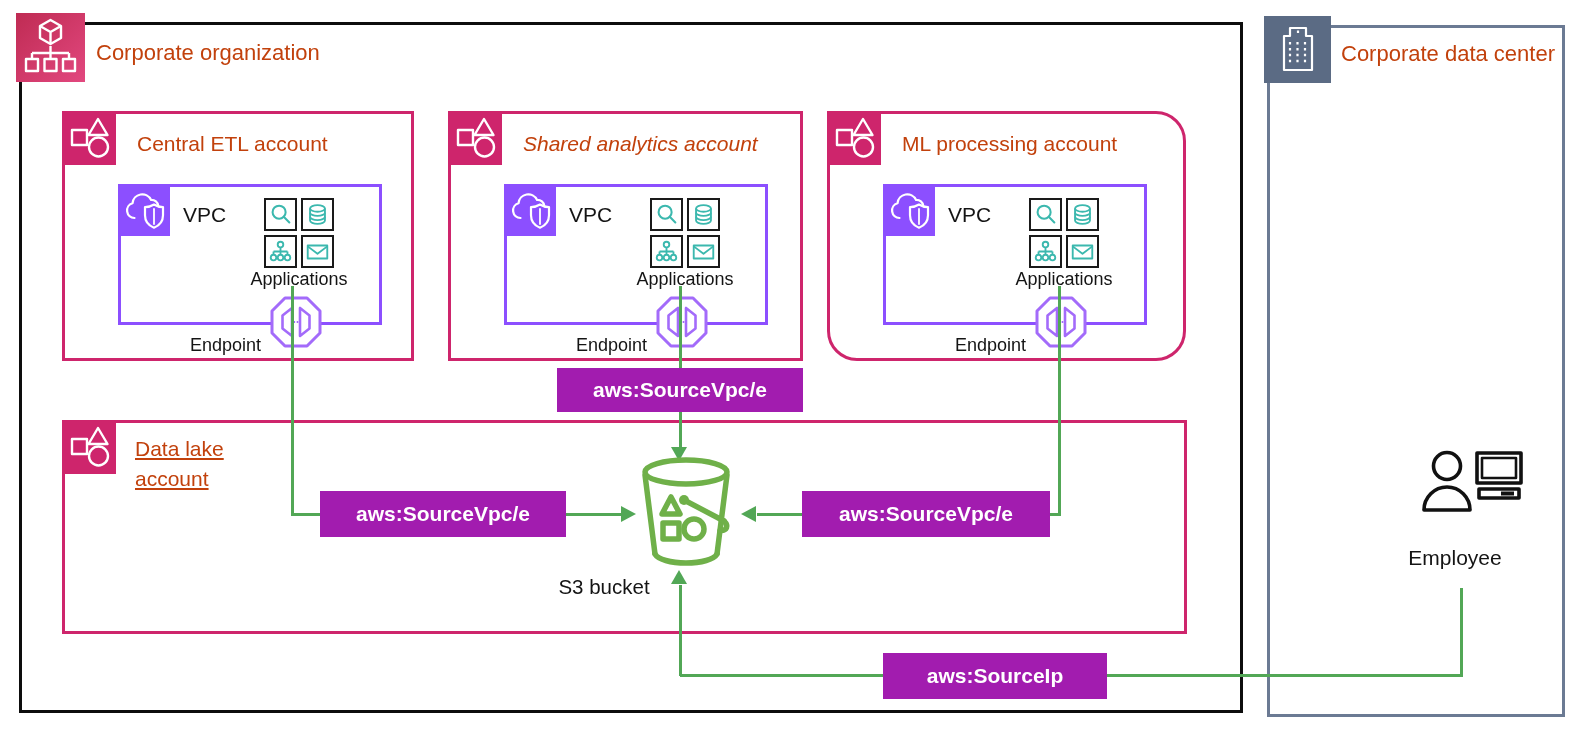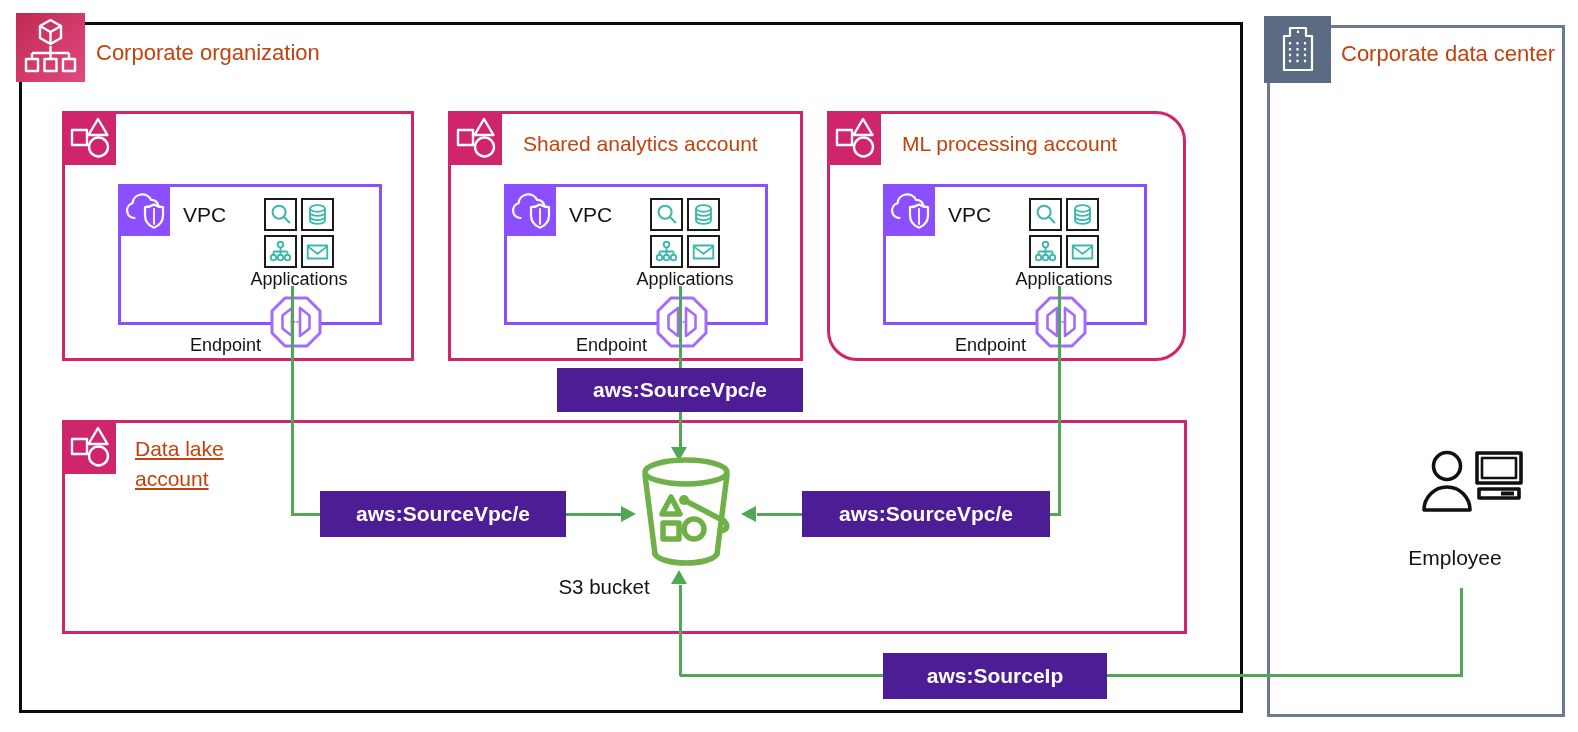--- a/index.html
+++ b/index.html
@@ -21,21 +21,21 @@
   .app-cell{background:#fff;border:2px solid #1a1a1a;box-sizing:border-box;display:flex;align-items:center;justify-content:center;}
   .apps-label{position:absolute;left:108px;top:82px;width:140px;text-align:center;font-size:18px;color:#141414;}
   .endpoint-wrap{position:absolute;left:203px;top:180px;width:56px;height:56px;}
   .endpoint-label{position:absolute;left:104px;top:221px;width:92px;text-align:right;font-size:18px;color:#141414;}
   .gline{position:absolute;background:#52a756;}
   .arr{position:absolute;width:0;height:0;}
   .arr-right{border-left:15px solid #52a756;border-top:8.5px solid transparent;border-bottom:8.5px solid transparent;}
   .arr-left{border-right:15px solid #52a756;border-top:8.5px solid transparent;border-bottom:8.5px solid transparent;}
   .arr-down{border-top:14px solid #52a756;border-left:8.5px solid transparent;border-right:8.5px solid transparent;}
   .arr-up{border-bottom:14px solid #52a756;border-left:8.5px solid transparent;border-right:8.5px solid transparent;}
-  .policy{position:absolute;background:#4c1d95;color:#fff;font-weight:bold;font-size:21px;display:flex;align-items:center;justify-content:center;}
+  .policy{position:absolute;background:#a21caf;color:#fff;font-weight:bold;font-size:21px;display:flex;align-items:center;justify-content:center;}
   .s3-label{position:absolute;left:540px;top:575px;width:128px;text-align:center;font-size:20.5px;color:#141414;}
   .emp-label{position:absolute;left:1395px;top:546px;width:120px;text-align:center;font-size:21px;color:#141414;}
   svg{display:block;}
 </style>
 </head>
 <body>
 
 <div id="canvas">
 
   <div class="box org-box" style="left:19px;top:22px;width:1218px;height:685px;"></div>
@@ -62,20 +62,21 @@
   <div class="title big-title" style="left:1341px;top:37px;width:215px;line-height:34px;">Corporate data center</div>
 
   <div class="box acct-box" style="left:62px;top:111px;width:346px;height:244px;">
     <div class="acct-icon">
       <svg width="54" height="54" viewBox="0 0 54 54" fill="none" stroke="#fff" stroke-width="2.4" stroke-linejoin="round">
         <rect x="10" y="19" width="15" height="15"></rect>
           <polygon points="36,8 45.5,24 26.5,24"></polygon>
           <circle cx="36.5" cy="36" r="9.5"></circle>
       </svg>
     </div>
+    <div class="title" style="left:72px;top:15px;">Central ETL account</div>
     <div class="vpc-box" style="left:53px;top:70px;width:258px;height:135px;">
       <div class="vpc-icon">
         <svg width="52" height="52" viewBox="0 0 52 52" fill="none" stroke="#fff" stroke-width="2.2" stroke-linecap="round" stroke-linejoin="round">
           <path d="M16.5 34 a7.5 7.5 0 0 1 -2 -14.7 a9.8 9.8 0 0 1 18.6 -3.4 a6.8 6.8 0 0 1 7.2 6"></path>
           <path d="M36 20.5 c2.8 1.8 6 2.6 9 2.6 v8.2 c0 6.2 -3.8 10.4 -9 12.4 c-5.2 -2 -9 -6.2 -9 -12.4 v-8.2 c3 0 6.2 -0.8 9 -2.6 Z"></path>
           <path d="M36 25 V40" stroke-width="1.8"></path>
         </svg>
       </div>
       <div class="vpc-label">VPC</div>
       <div class="app-grid">
@@ -121,21 +122,21 @@
   </div>
 
   <div class="box acct-box" style="left:448px;top:111px;width:349px;height:244px;">
     <div class="acct-icon">
       <svg width="54" height="54" viewBox="0 0 54 54" fill="none" stroke="#fff" stroke-width="2.4" stroke-linejoin="round">
         <rect x="10" y="19" width="15" height="15"></rect>
           <polygon points="36,8 45.5,24 26.5,24"></polygon>
           <circle cx="36.5" cy="36" r="9.5"></circle>
       </svg>
     </div>
-    <div class="title" style="left:72px;top:15px;">Shared analytics account</div>
+    <div class="title" style="left:72px;top:15px;font-style:italic;">Shared analytics account</div>
     <div class="vpc-box" style="left:53px;top:70px;width:258px;height:135px;">
       <div class="vpc-icon">
         <svg width="52" height="52" viewBox="0 0 52 52" fill="none" stroke="#fff" stroke-width="2.2" stroke-linecap="round" stroke-linejoin="round">
           <path d="M16.5 34 a7.5 7.5 0 0 1 -2 -14.7 a9.8 9.8 0 0 1 18.6 -3.4 a6.8 6.8 0 0 1 7.2 6"></path>
           <path d="M36 20.5 c2.8 1.8 6 2.6 9 2.6 v8.2 c0 6.2 -3.8 10.4 -9 12.4 c-5.2 -2 -9 -6.2 -9 -12.4 v-8.2 c3 0 6.2 -0.8 9 -2.6 Z"></path>
           <path d="M36 25 V40" stroke-width="1.8"></path>
         </svg>
       </div>
       <div class="vpc-label">VPC</div>
       <div class="app-grid">

